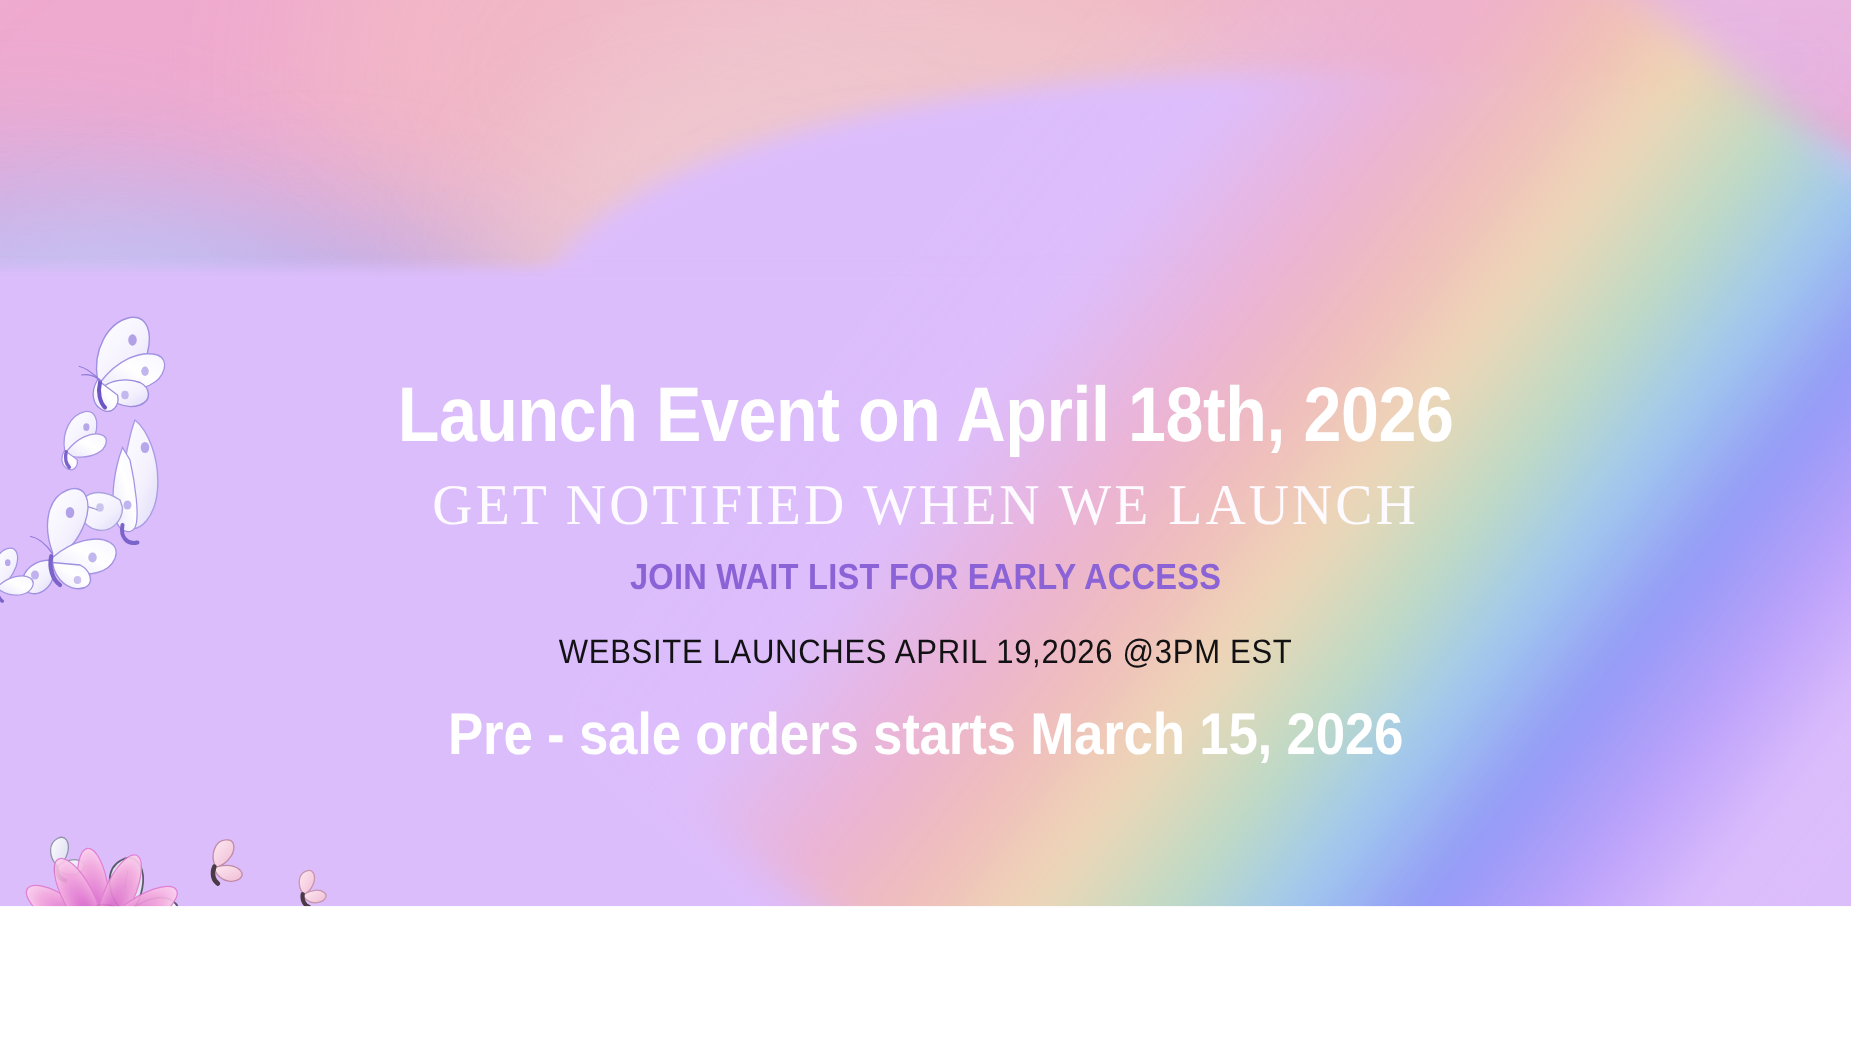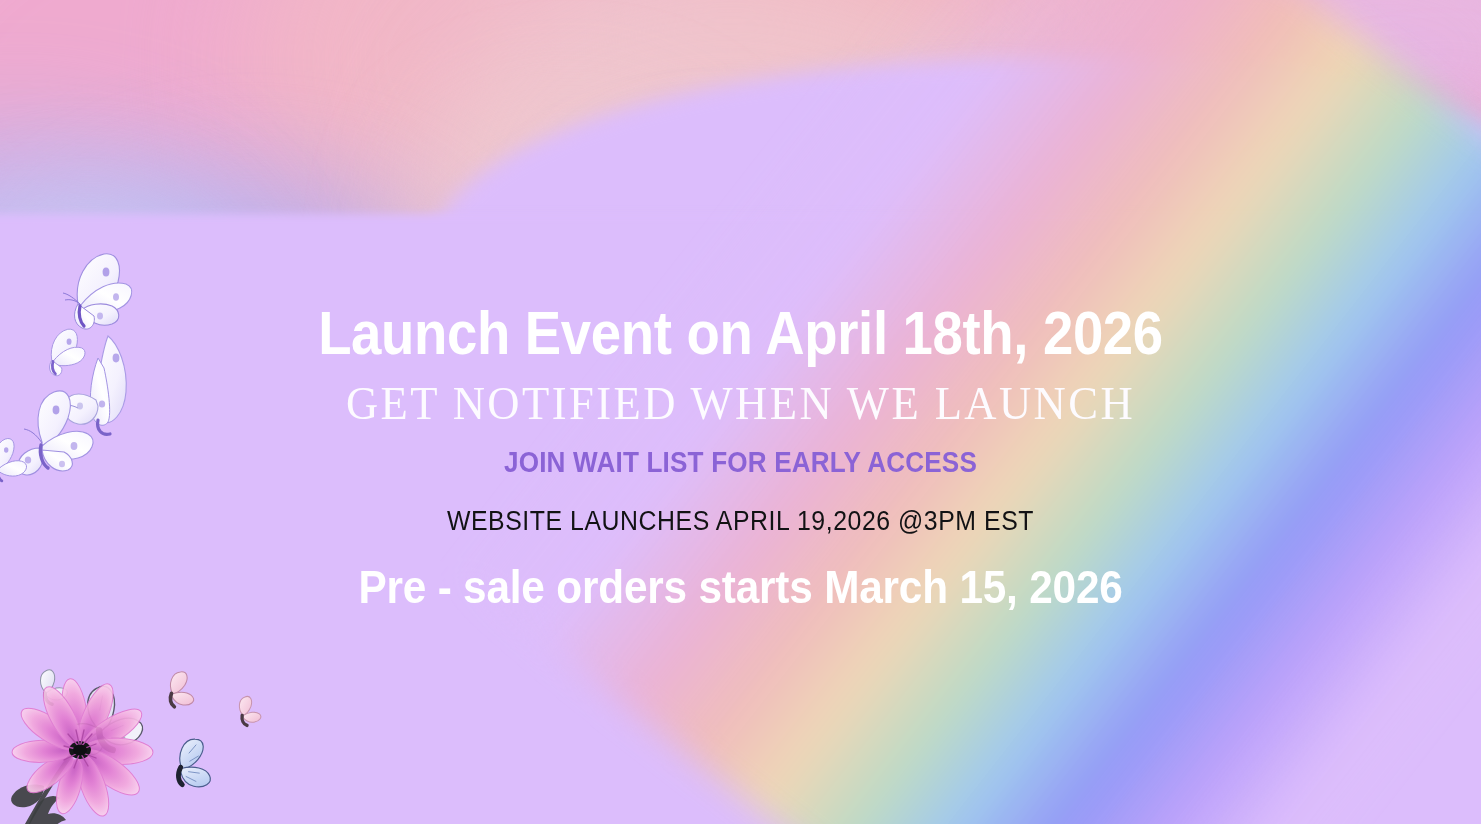--- a/index.html
+++ b/index.html
@@ -3,21 +3,21 @@
 <meta charset="utf-8">
 <style>
   html, body {
     margin: 0;
     padding: 0;
     background: #ffffff;
   }
   #poster {
     position: relative;
     width: 1481px;
-    height: 824px;
+    height: 725px;
     overflow: hidden;
     background: #DCBDFC;
     font-family: "Liberation Sans", sans-serif;
   }
 
   
   .banner {
     position: absolute;
     left: 0; top: 0;
     width: 1481px;

